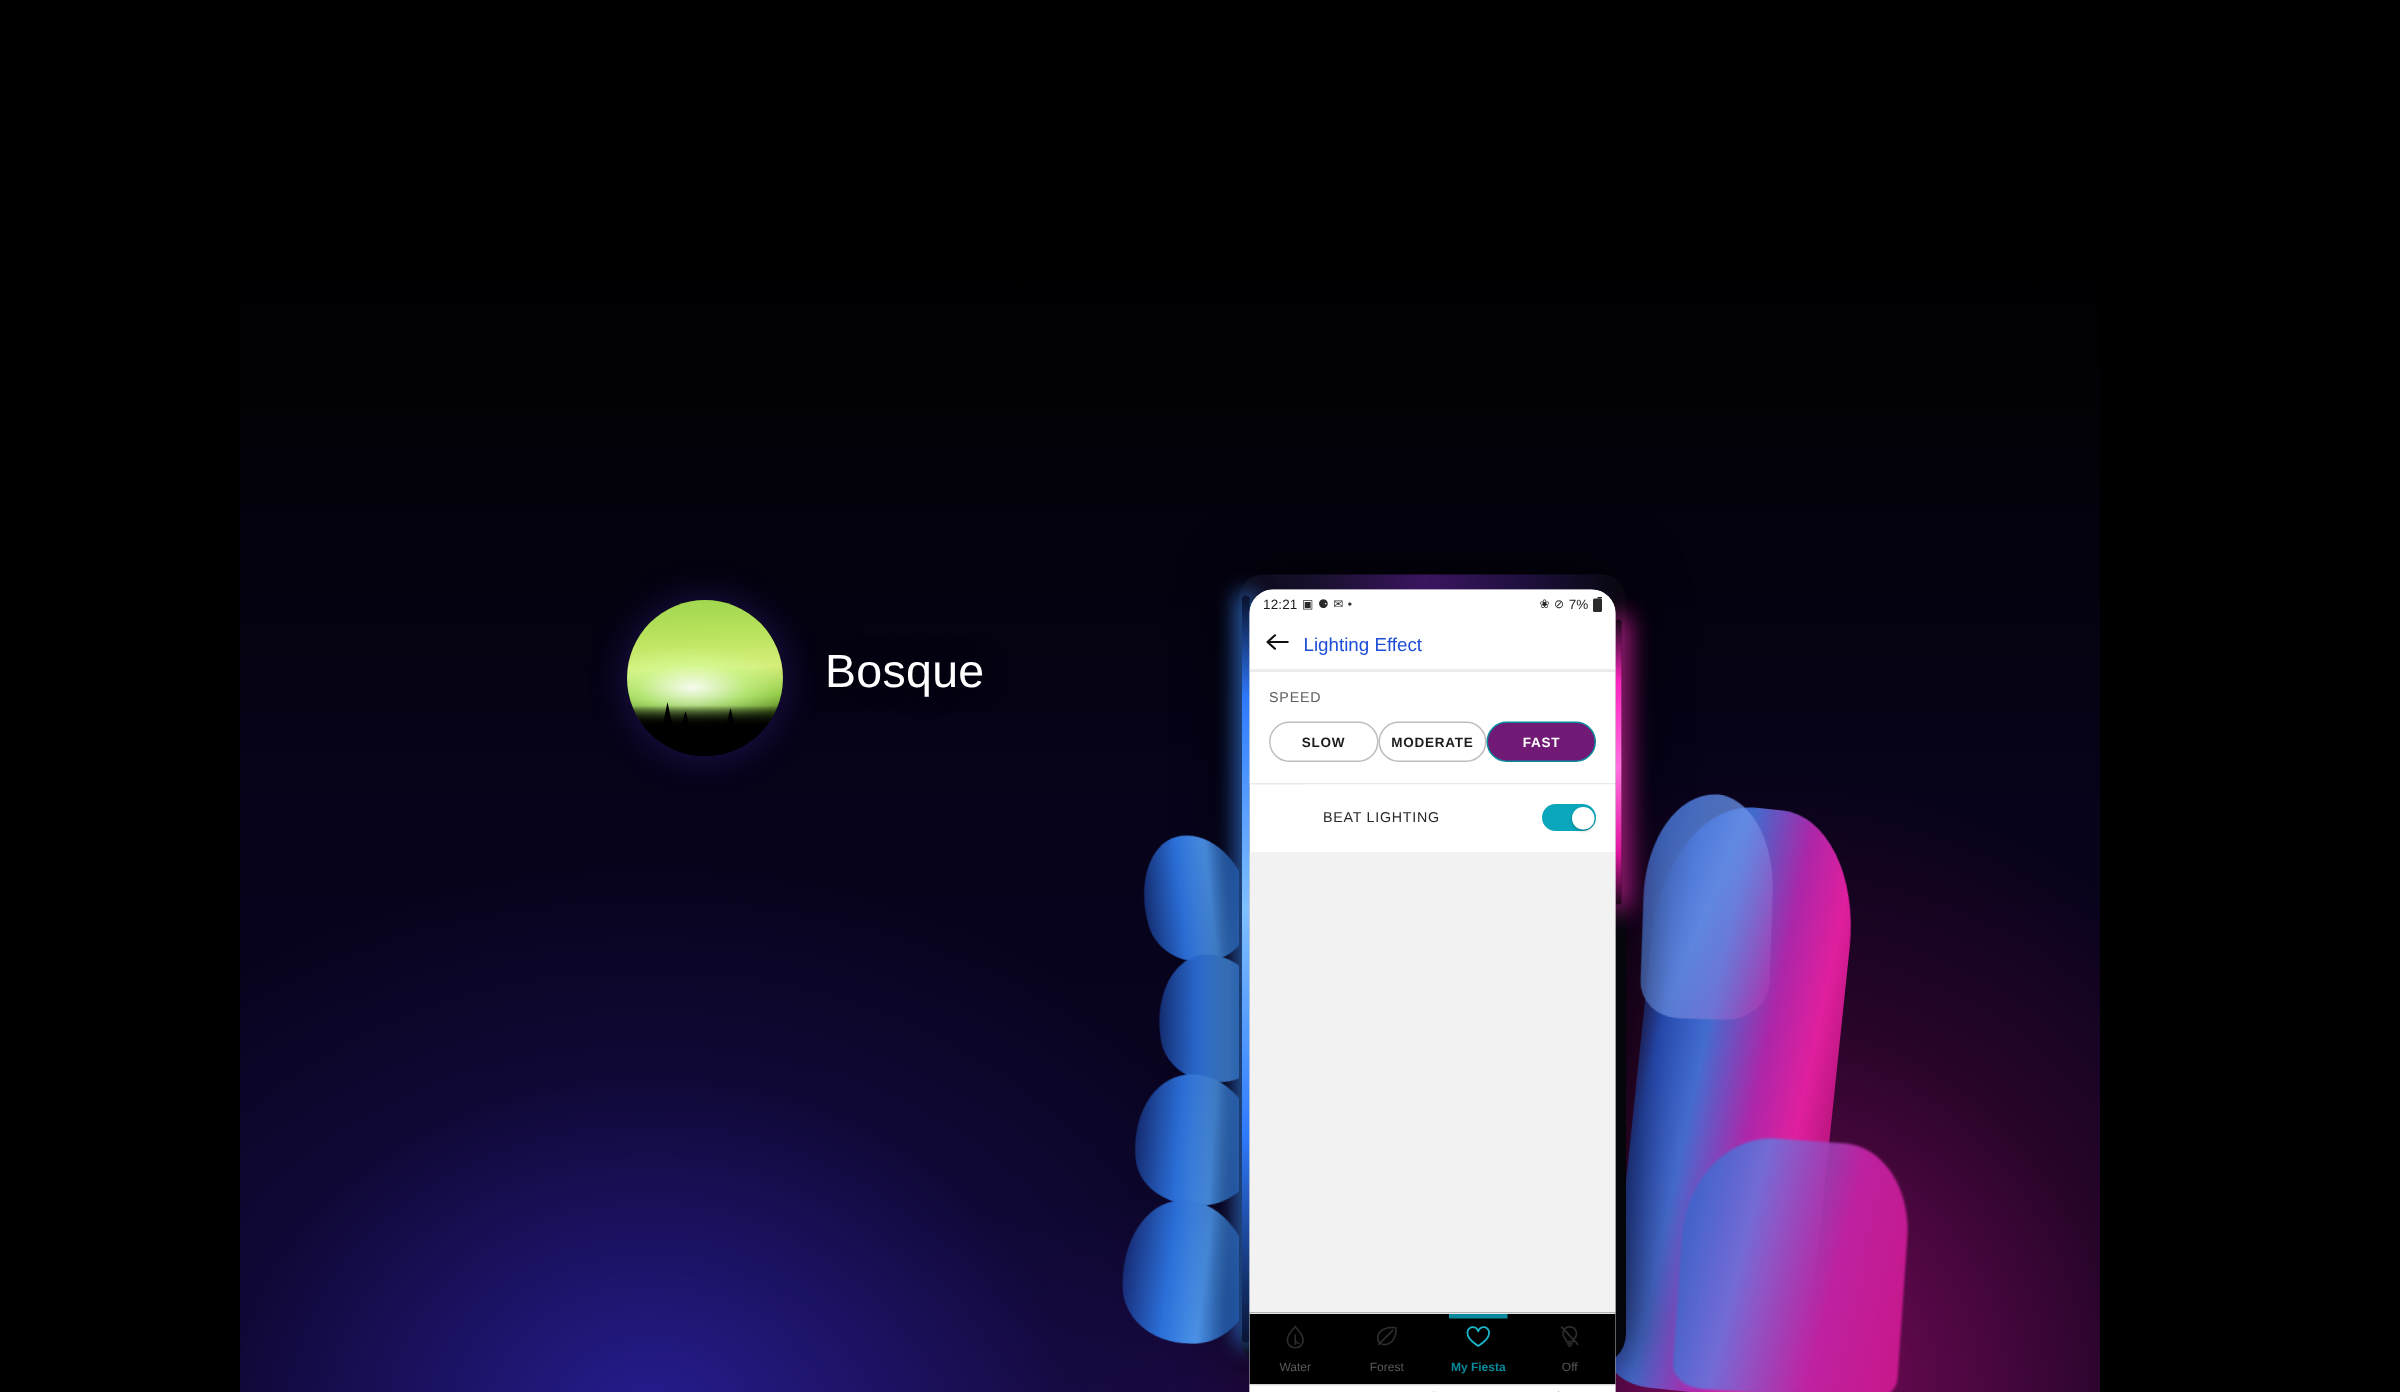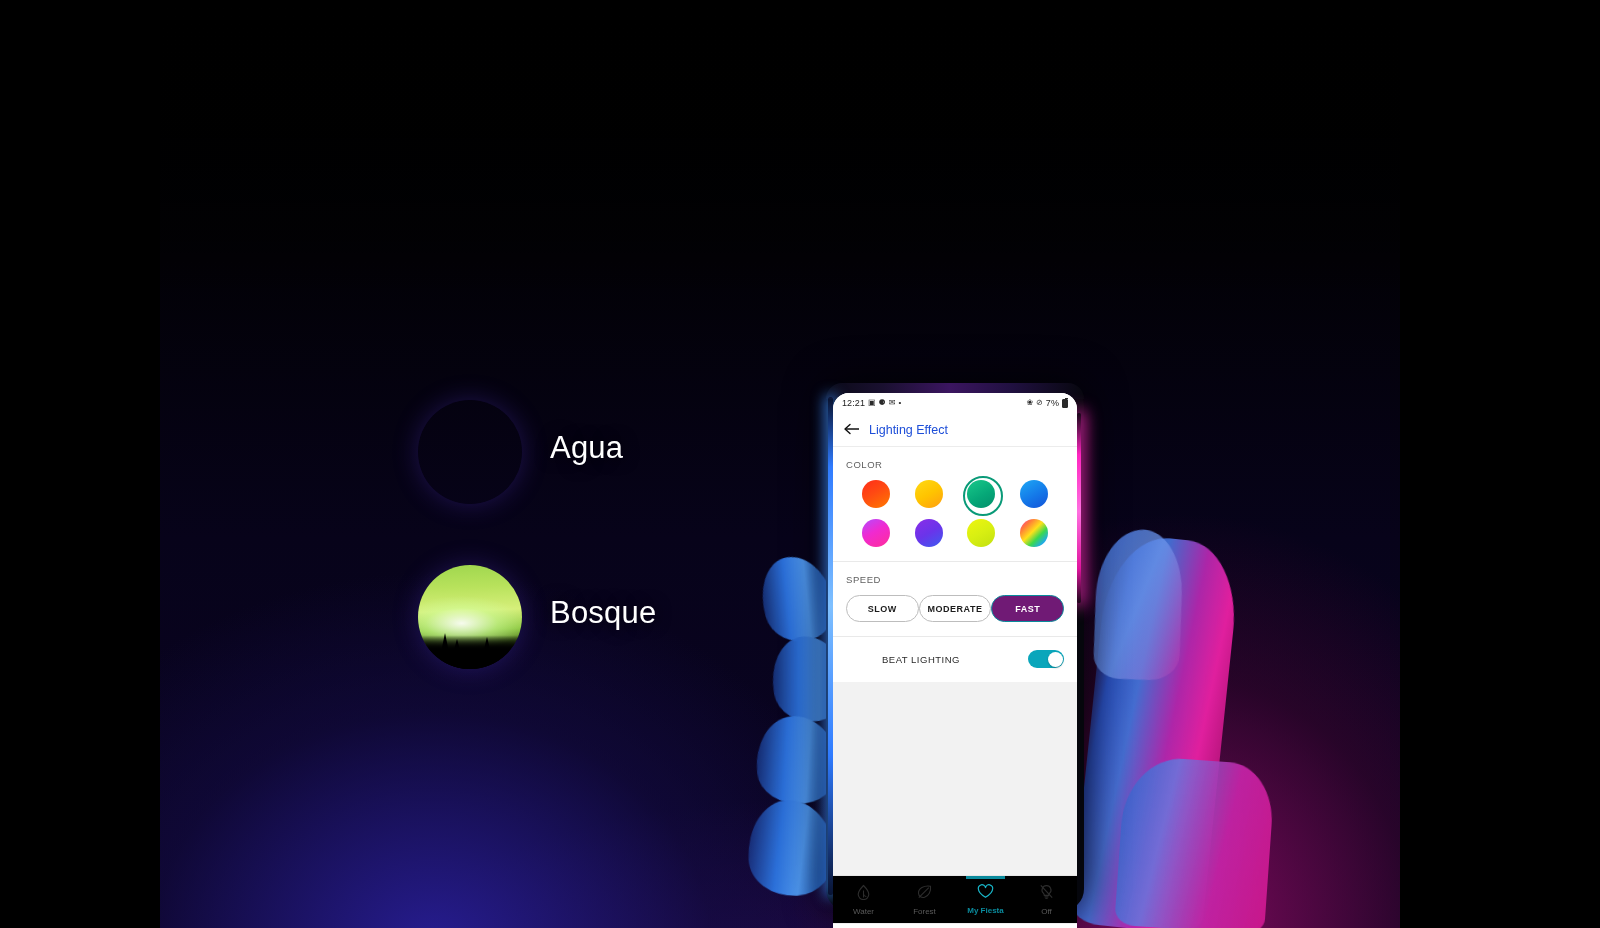--- a/index.html
+++ b/index.html
@@ -247,24 +247,20 @@
     <div class="finger-left" style="left:748px; top:800px; width:86px; height:96px; transform:rotate(-3deg);"></div>
   </div>
 
   <div class="hand">
     <div class="thumb-right"></div>
     <div class="knuckle-right"></div>
   </div>
 
   <div class="presets">
     <div class="preset-row">
-      <div class="preset-thumb thumb-agua"></div>
-      <div class="preset-label">Agua</div>
-    </div>
-    <div class="preset-row">
       <div class="preset-thumb thumb-bosque">
         <div class="tree" style="left:22px;"></div>
         <div class="tree" style="left:34px; border-bottom-width:18px;"></div>
         <div class="tree" style="left:64px; border-bottom-width:20px;"></div>
       </div>
       <div class="preset-label">Bosque</div>
     </div>
   </div>
 
   <div id="phone">
@@ -293,33 +289,20 @@
       <div class="appbar">
         <span>
           <svg width="16" height="12" viewBox="0 0 16 12">
             <path d="M1 6 H15" stroke="#101010" stroke-width="1.4" fill="none"></path>
             <path d="M6 1.5 L1 6 L6 10.5" stroke="#101010" stroke-width="1.4" fill="none" stroke-linecap="round" stroke-linejoin="round"></path>
           </svg>
         </span>
         <span class="appbar-title">Lighting Effect</span>
       </div>
 
-      <div class="section">
-        <div class="section-label">COLOR</div>
-        <div class="color-grid" id="color-grid">
-            <div class="swatch" style="background: linear-gradient(150deg, rgb(255, 45, 26) 0%, rgb(255, 74, 18) 45%, rgb(255, 122, 0) 100%);"></div>
-            <div class="swatch" style="background: linear-gradient(150deg, rgb(255, 217, 21) 0%, rgb(255, 196, 0) 50%, rgb(255, 158, 18) 100%);"></div>
-            <div class="swatch selected" style="background: linear-gradient(150deg, rgb(25, 201, 138) 0%, rgb(6, 168, 120) 55%, rgb(3, 143, 107) 100%);"></div>
-            <div class="swatch" style="background: linear-gradient(150deg, rgb(30, 168, 245) 0%, rgb(20, 120, 232) 55%, rgb(19, 82, 216) 100%);"></div>
-            <div class="swatch" style="background: linear-gradient(150deg, rgb(180, 75, 255) 0%, rgb(240, 42, 208) 45%, rgb(255, 45, 154) 100%);"></div>
-            <div class="swatch" style="background: linear-gradient(150deg, rgb(138, 45, 232) 0%, rgb(106, 52, 234) 50%, rgb(61, 92, 240) 100%);"></div>
-            <div class="swatch" style="background: linear-gradient(150deg, rgb(238, 245, 16) 0%, rgb(216, 239, 18) 50%, rgb(194, 224, 16) 100%);"></div>
-            <div class="swatch" style="background: linear-gradient(135deg, rgb(255, 45, 180) 0%, rgb(255, 122, 58) 22%, rgb(255, 224, 26) 45%, rgb(58, 216, 78) 65%, rgb(31, 168, 240) 85%, rgb(122, 61, 240) 100%);"></div>
-          </div>
-      </div>
       <div class="divider"></div>
 
       <div class="section">
         <div class="section-label">SPEED</div>
         <div class="speed-row">
           <div class="chip">SLOW</div>
           <div class="chip">MODERATE</div>
           <div class="chip active">FAST</div>
         </div>
       </div>

